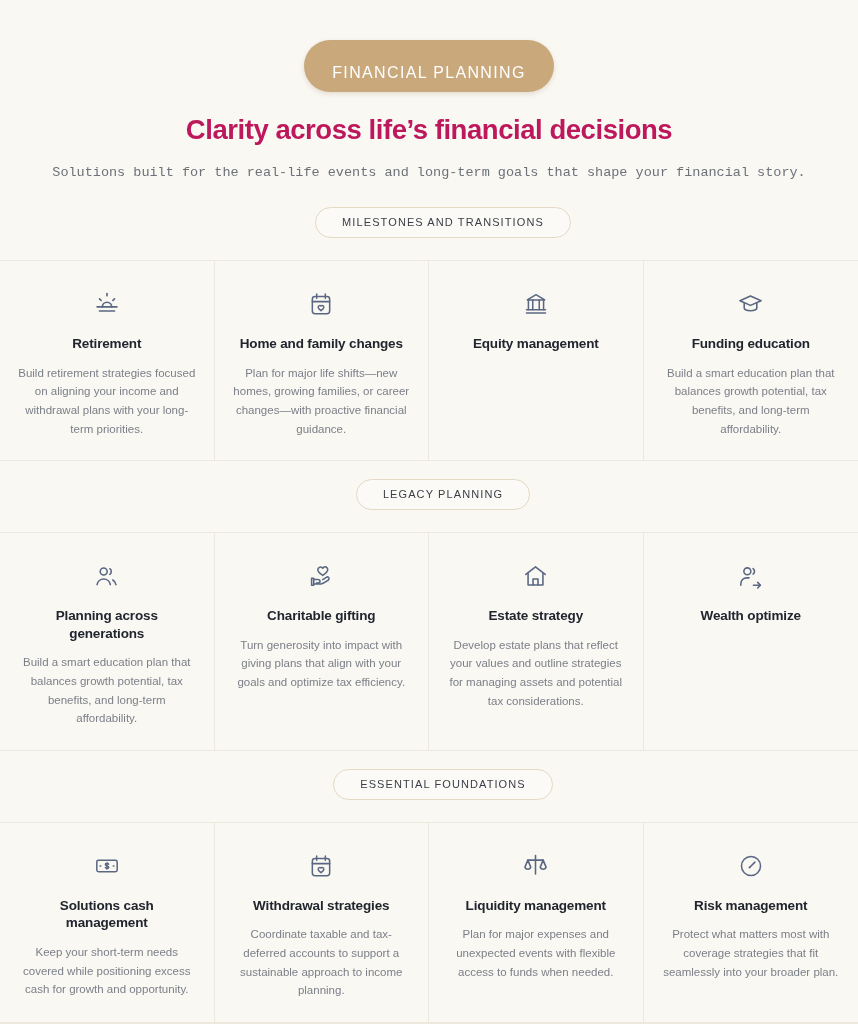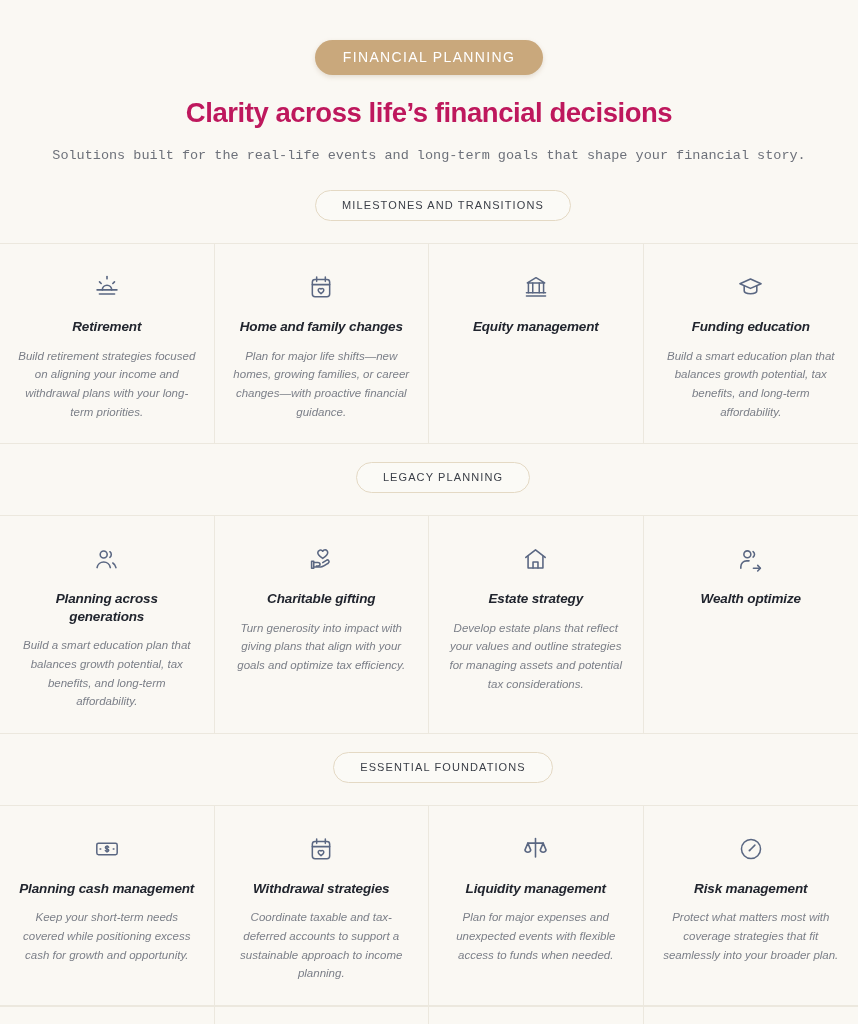--- a/index.html
+++ b/index.html
@@ -23,23 +23,23 @@
 
   
   .header {
     text-align: center;
     padding: 0 40px;
   }
   .eyebrow-pill {
     display: inline-block;
     background: #c9a87c;
     color: #ffffff;
-    font-size: 14px;
+    font-size: 16px;
     letter-spacing: 1.35px;
-    padding: 9px 28px 10px 28px;
+    padding: 24px 28px 10px 28px;
     border-radius: 999px;
     box-shadow: 0 2px 5px rgba(150,120,80,0.22);
     font-weight: 400;
   }
   .page-title {
     font-size: 27.5px;
     font-weight: 700;
     letter-spacing: -0.45px;
     color: #be185d;
     margin: 21px 0 0 0;
@@ -85,21 +85,20 @@
     text-align: center;
     border-right: 1px solid #ece8de;
     border-bottom: 1px solid #ece8de;
     min-height: 148px;
   }
   .card:nth-child(4n) {
     border-right: none;
   }
   .grid-row-first .card {
     border-top: 1px solid #ece8de;
-    font-style: italic;
   }
   .card-icon {
     height: 34px;
     display: flex;
     align-items: center;
     justify-content: center;
     color: #5a6782;
     margin-bottom: 14px;
   }
   .card-icon svg {
@@ -262,21 +261,21 @@
     <div class="card">
       <div class="card-icon">
         <svg width="26" height="26" viewBox="0 0 24 24" fill="none" stroke="currentColor" stroke-width="1.4" stroke-linecap="round" stroke-linejoin="round">
           <rect x="2.6" y="6.6" width="18.8" height="10.8" rx="1.6"></rect>
           <path d="M12 9.3v5.4"></path>
           <path d="M13.5 10.4a1.5 1.5 0 0 0-1.5-.9c-.9 0-1.5.5-1.5 1.2s.6 1 1.5 1.2 1.6.5 1.6 1.2-.7 1.2-1.6 1.2a1.6 1.6 0 0 1-1.5-.9"></path>
           <path d="M5.6 12h.6"></path>
             <path d="M17.8 12h.6"></path>
         </svg>
       </div>
-      <div class="card-title">Planning cash management</div>
+      <div class="card-title">Solutions cash management</div>
       <div class="card-desc">Keep your short-term needs covered while positioning excess cash for growth and opportunity.</div>
     </div>
 
     <div class="card">
       <div class="card-icon">
         <svg width="26" height="26" viewBox="0 0 24 24" fill="none" stroke="currentColor" stroke-width="1.4" stroke-linecap="round" stroke-linejoin="round">
           <rect x="4" y="5" width="16" height="16" rx="2.5"></rect>
           <path d="M8 2.8v4"></path>
             <path d="M16 2.8v4"></path>
             <path d="M4 9.8h16"></path>

